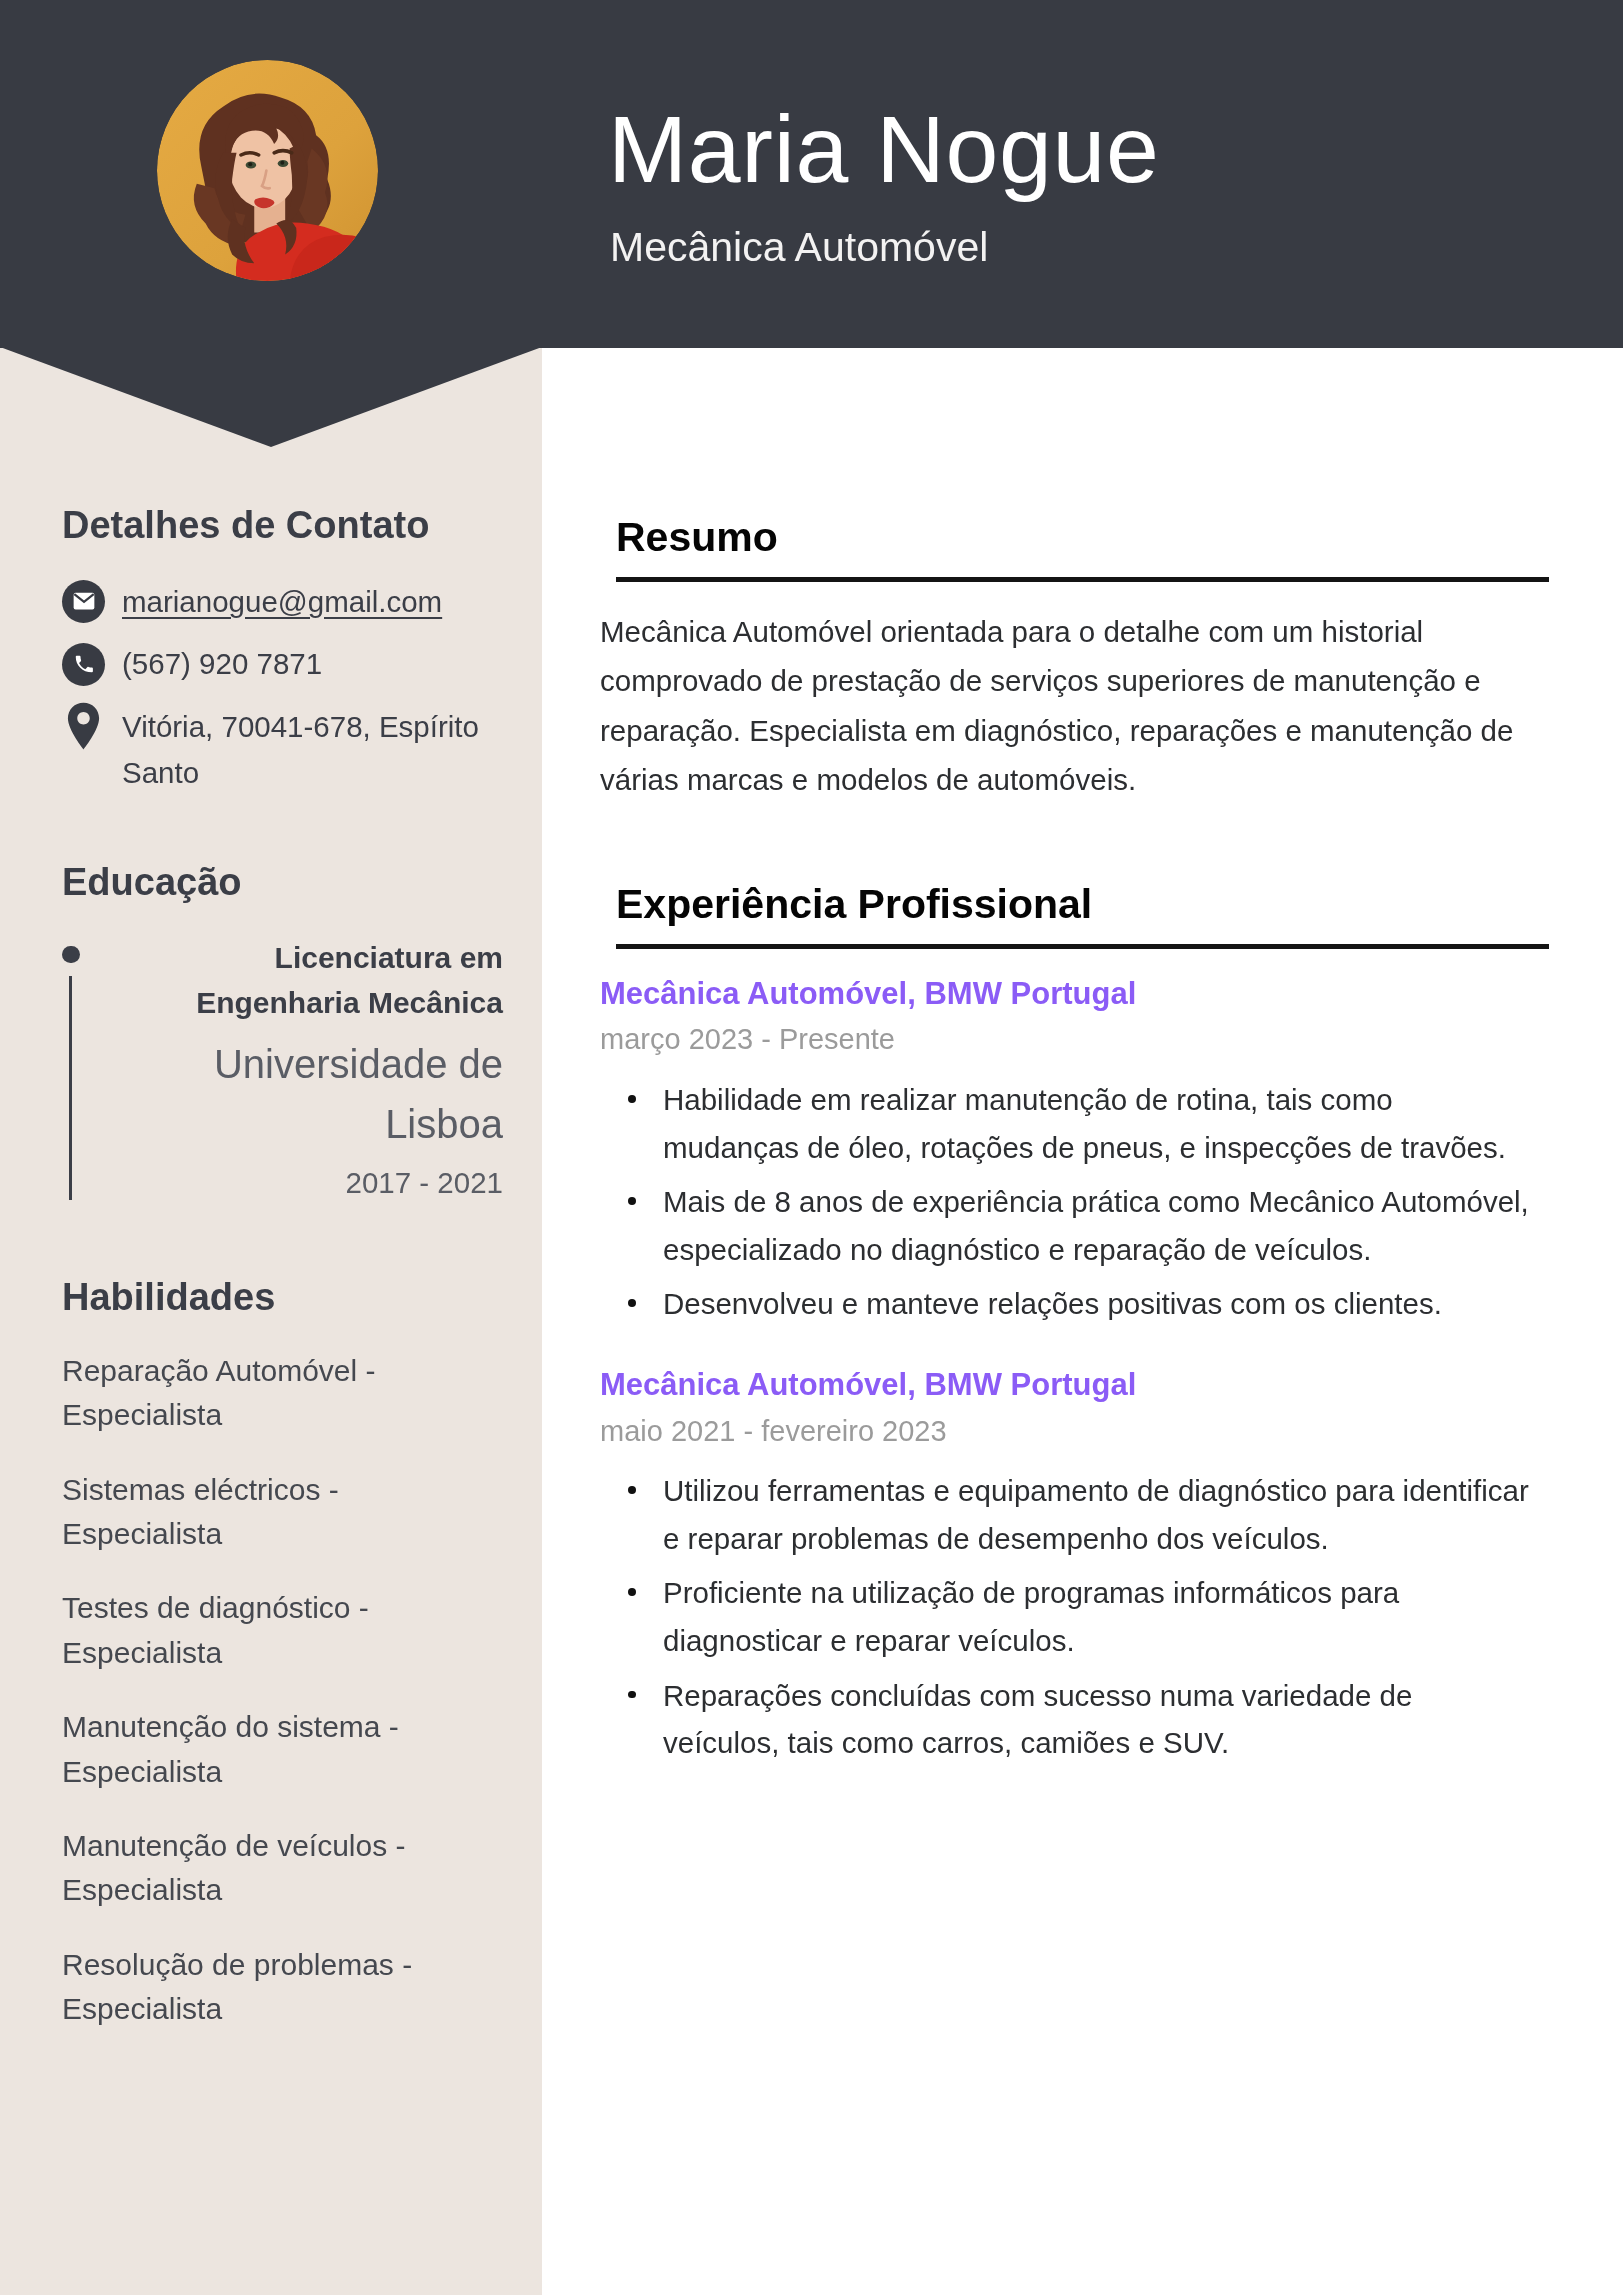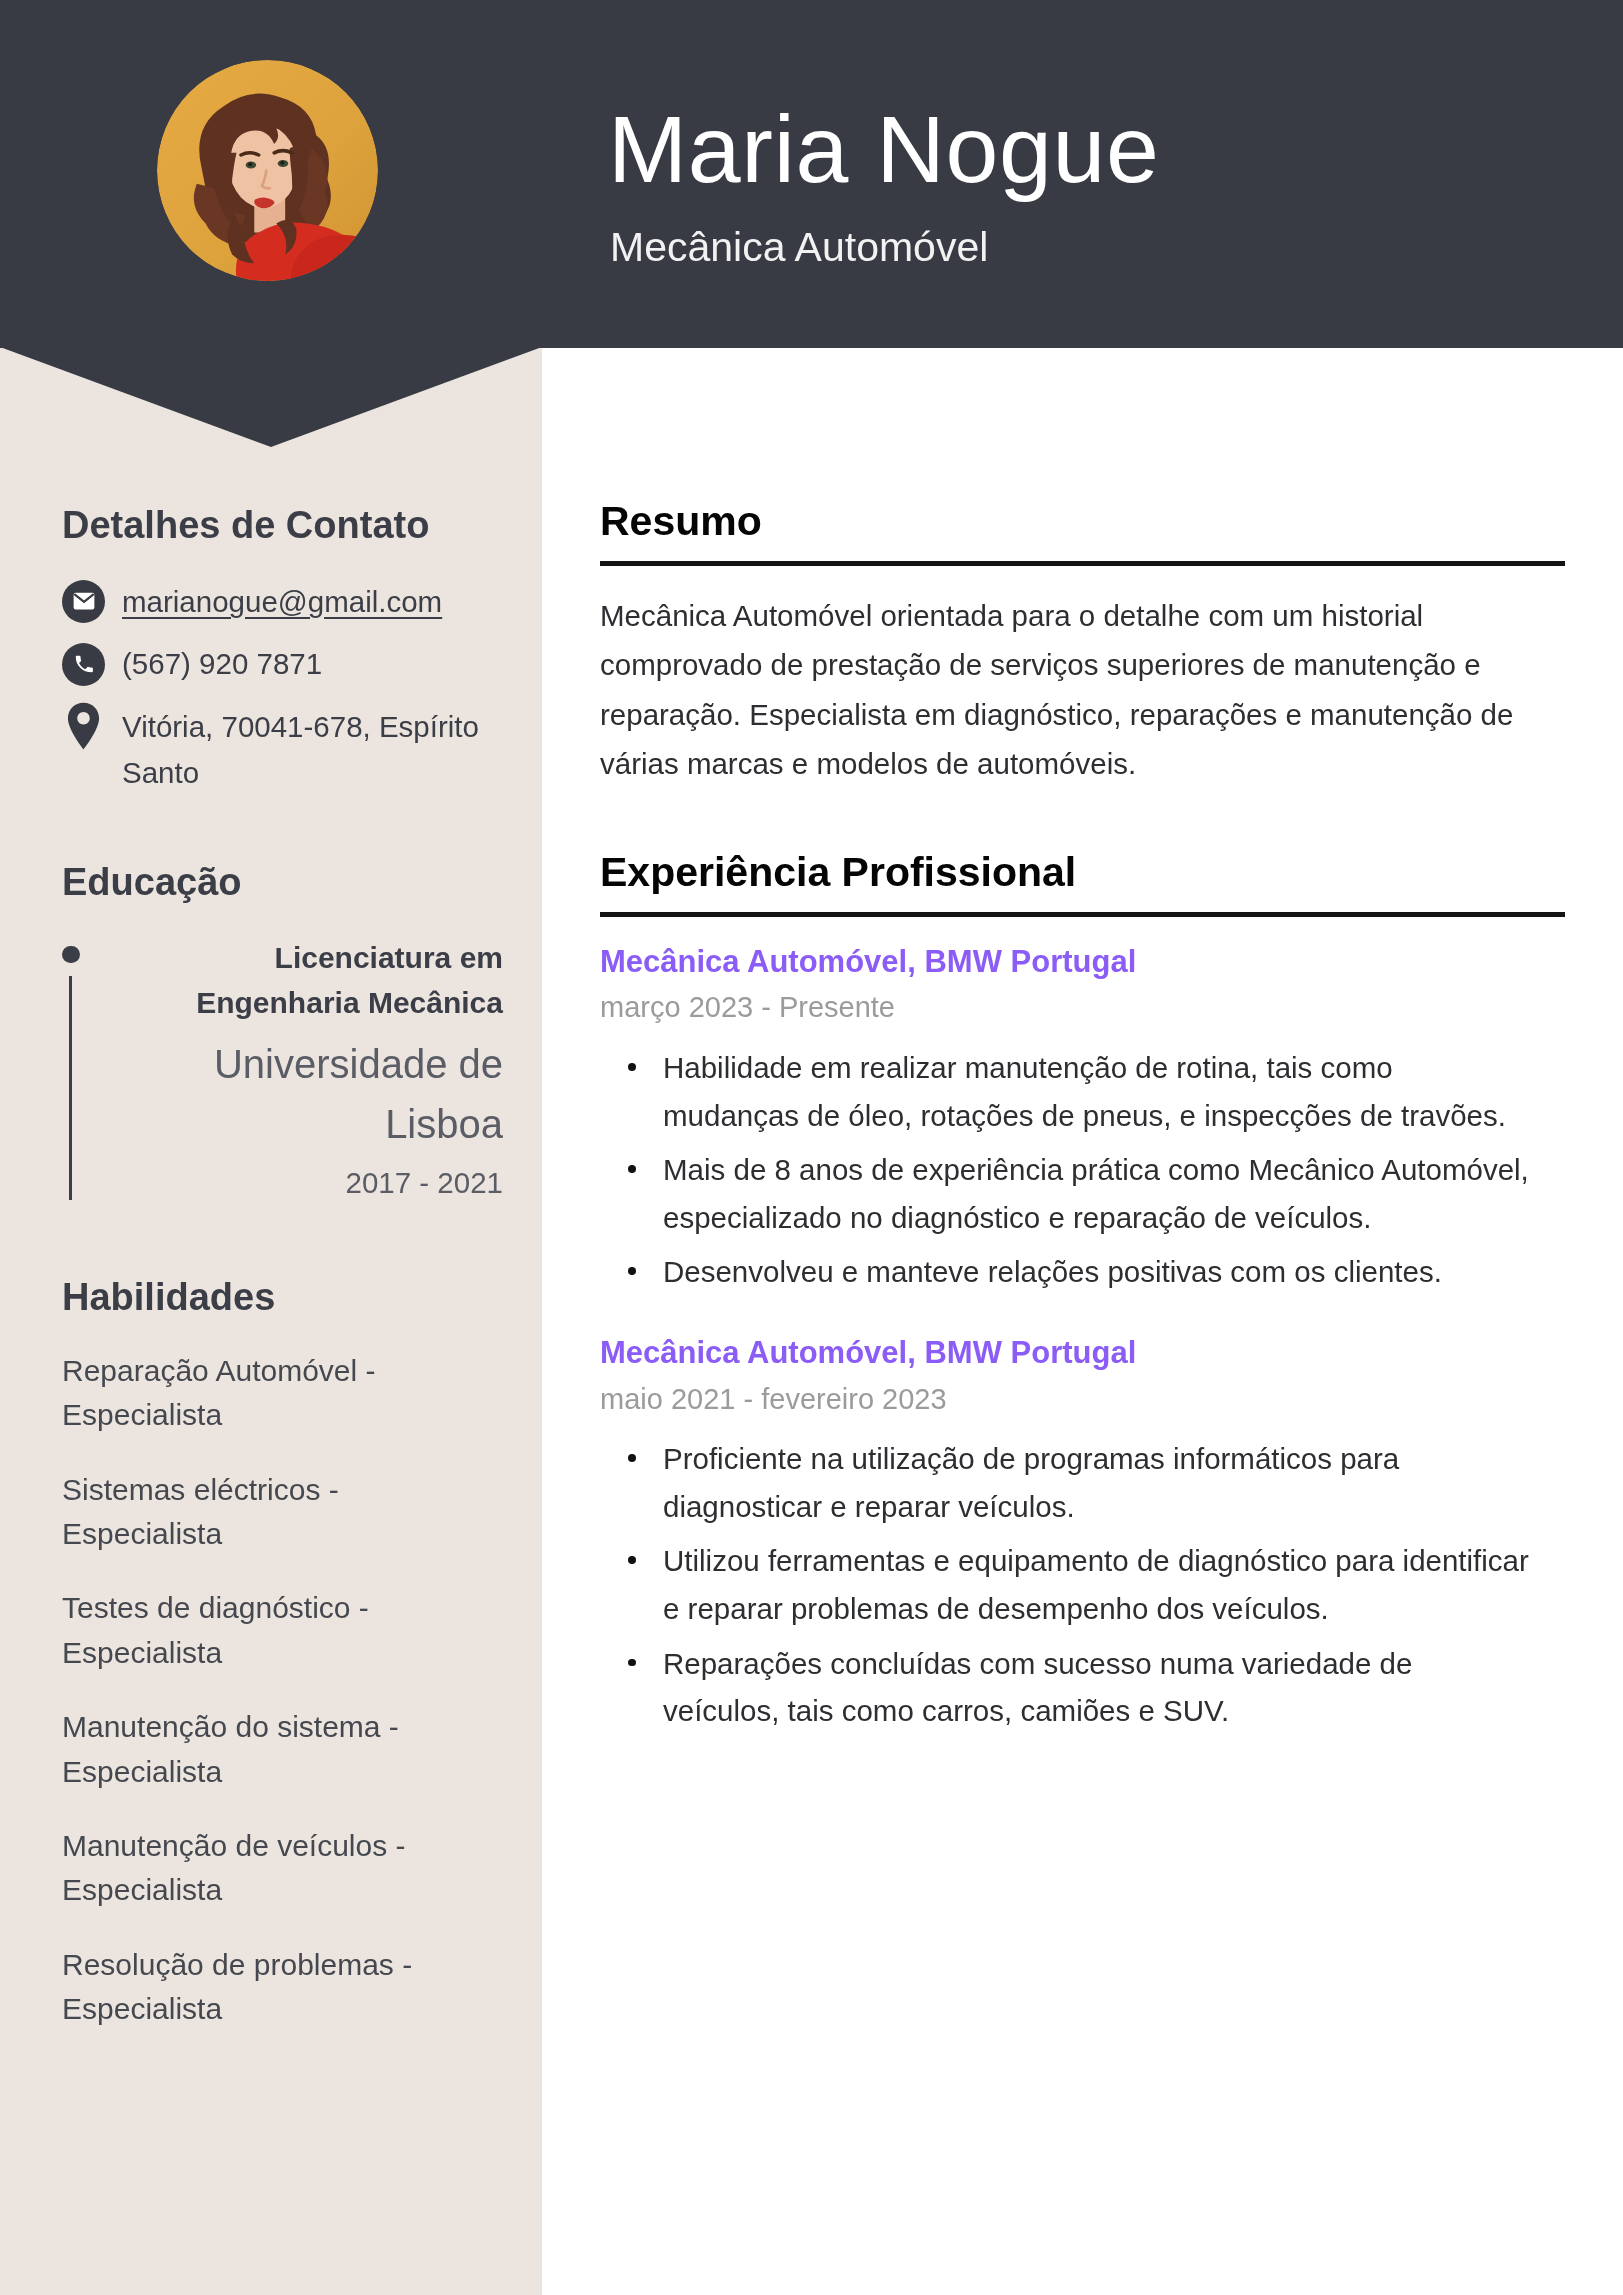--- a/index.html
+++ b/index.html
@@ -85,21 +85,21 @@
 
   .skills-block { margin-top:71px; }
   .skills-list { margin-top:29px; }
   .skill-item { font-size:30px; line-height:1.48; color:#45484f; margin-bottom:30px; }
 
   
   .main-content { position:absolute; left:600px; top:498px; width:965px; }
   .section { margin:0; }
   .section-heading {
     font-size:41px; font-weight:700; color:#050505;
-    line-height:1.15; margin:0; padding-bottom:15.7px;
+    line-height:1.15; margin:16px; padding-bottom:15.7px;
     border-bottom:5.2px solid #141414;
   }
   .summary-text {
     margin:25px 0 0 0; max-width:940px;
     font-size:29.5px; line-height:1.68; color:#2c2e31;
   }
   .sec-gap { height:60px; }
   .job { margin-top:26px; }
   .job + .job { margin-top:38px; }
   .job-title { font-size:31px; font-weight:700; color:#8b5cf6; line-height:1.25; margin:0; }
@@ -256,22 +256,22 @@
           <li>Habilidade em realizar manutenção de rotina, tais como mudanças de óleo, rotações de pneus, e inspecções de travões.</li>
           <li>Mais de 8 anos de experiência prática como Mecânico Automóvel, especializado no diagnóstico e reparação de veículos.</li>
           <li>Desenvolveu e manteve relações positivas com os clientes.</li>
         </ul>
       </div>
 
       <div class="job">
         <h4 class="job-title">Mecânica Automóvel, BMW Portugal</h4>
         <div class="job-dates">maio 2021 - fevereiro 2023</div>
         <ul class="job-bullets">
+          <li>Utilizou ferramentas e equipamento de diagnóstico para identificar e reparar problemas de desempenho dos veículos.</li>
           <li>Proficiente na utilização de programas informáticos para diagnosticar e reparar veículos.</li>
-          <li>Utilizou ferramentas e equipamento de diagnóstico para identificar e reparar problemas de desempenho dos veículos.</li>
           <li>Reparações concluídas com sucesso numa variedade de veículos, tais como carros, camiões e SUV.</li>
         </ul>
       </div>
     </div>
 
     <div class="sec-gap"></div>
 
 
   </div>
 

